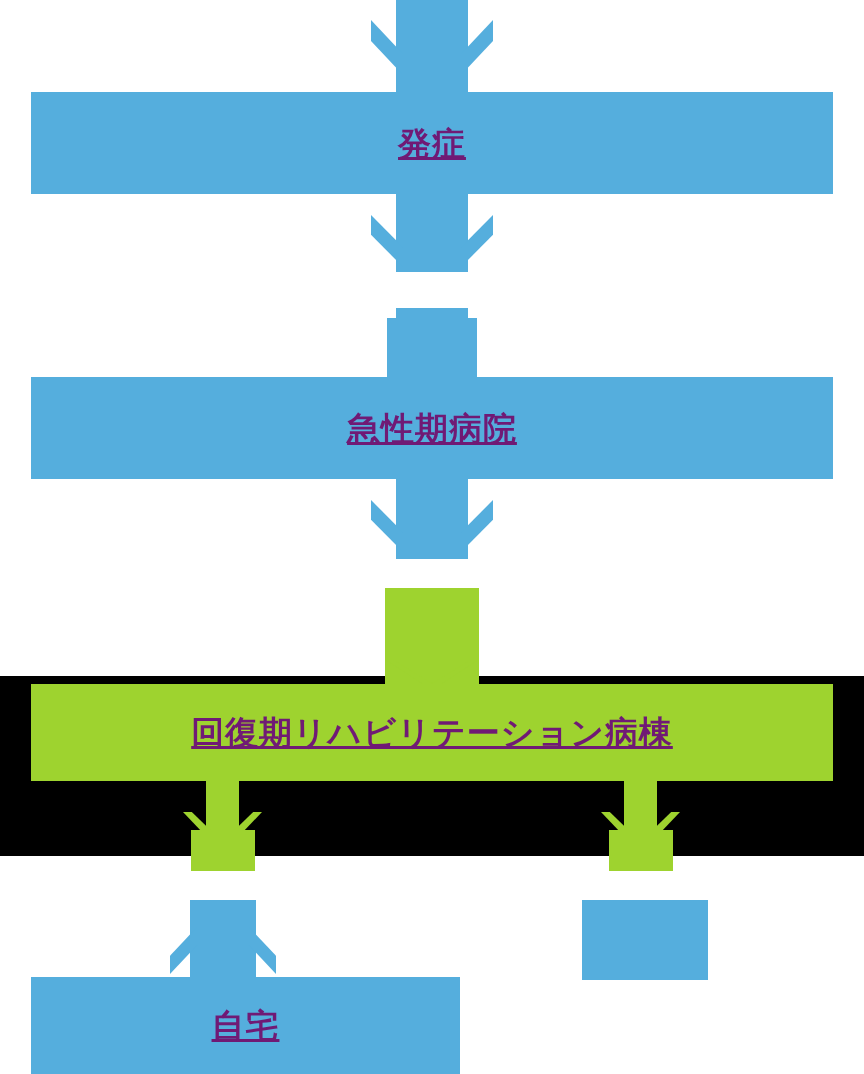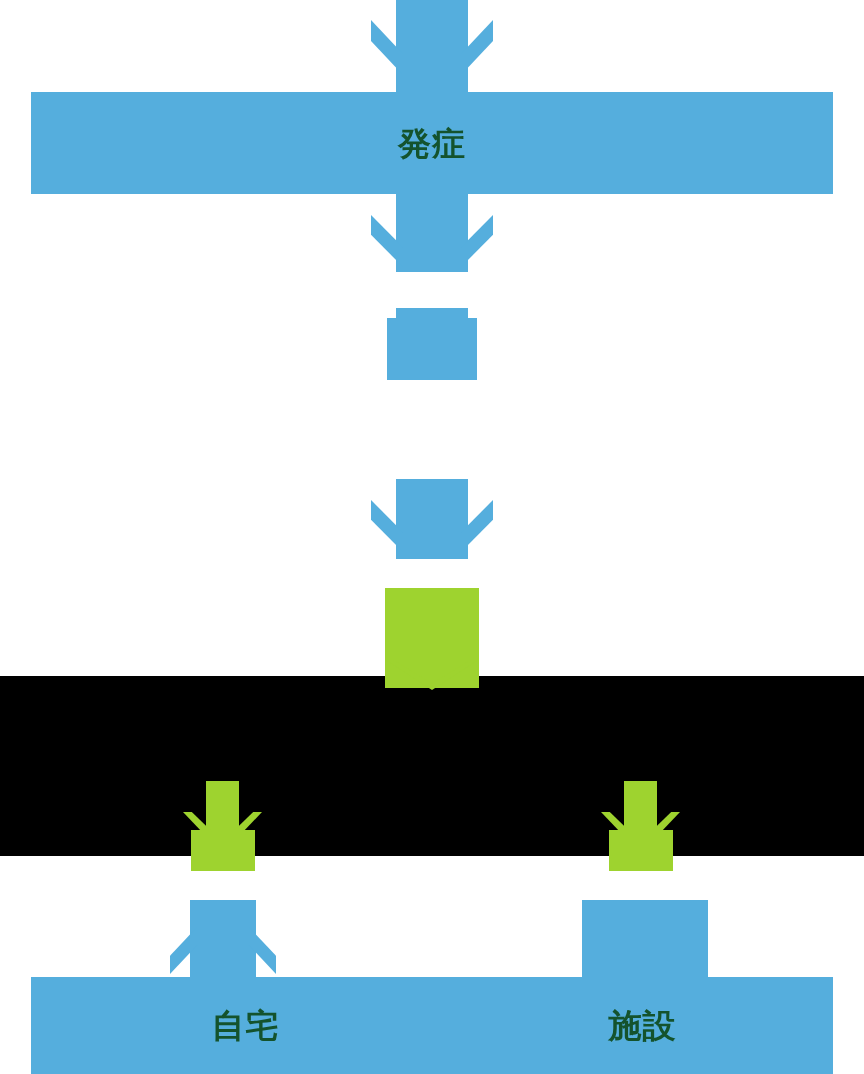--- a/index.html
+++ b/index.html
@@ -16,26 +16,27 @@
     height: 1074px;
     background: #ffffff;
     overflow: hidden;
   }
 
   .node-box {
     position: absolute;
     display: flex;
     align-items: center;
     justify-content: center;
-    color: #14532d;
+    color: #701a75;
     font-weight: bold;
     letter-spacing: 0.06em;
     line-height: 1;
     white-space: nowrap;
     box-sizing: border-box;
+    text-decoration: underline;
   }
   .node-blue { background: #55aedd; }
   .node-green { background: #9ed32f; }
 
   .label-lg { font-size: 33px; }
   .label-md { font-size: 33px; }
 
   
   .stem { position: absolute; }
   .stem-blue { background: #55aedd; }
@@ -85,37 +86,43 @@
               clip-path: polygon(0 0, 100% 62%, 100% 100%, 0 38%);"></div>
   <div class="wing layer-line" style="left:461px; top:215px; width:32px; height:52px;
               background:#55aedd;
               clip-path: polygon(100% 0, 0 62%, 0 100%, 100% 38%);"></div>
 
   <div class="stem stem-blue layer-line" style="left:396px; top:308px; width:72px; height:72px;"></div>
   <div class="wing layer-line" style="left:387px; top:318px; width:90px; height:62px;
               background:#55aedd;
               clip-path: polygon(0 0, 100% 0, 100% 100%, 0 100%);"></div>
 
+  <div class="node-box node-blue layer-box" style="left:31px; top:377px; width:802px; height:102px;">
+    <span class="label-md layer-text">急性期病院</span>
+  </div>
 
   <div class="stem stem-blue layer-line" style="left:396px; top:479px; width:72px; height:80px;"></div>
   <div class="wing layer-line" style="left:371px; top:500px; width:32px; height:52px;
               background:#55aedd;
               clip-path: polygon(0 0, 100% 62%, 100% 100%, 0 38%);"></div>
   <div class="wing layer-line" style="left:461px; top:500px; width:32px; height:52px;
               background:#55aedd;
               clip-path: polygon(100% 0, 0 62%, 0 100%, 100% 38%);"></div>
 
   <div class="stem stem-green layer-line" style="left:385px; top:588px; width:94px; height:100px;"></div>
   <div class="wing layer-line" style="left:386px; top:660px; width:46px; height:30px;
               background:#9ed32f;
               clip-path: polygon(0 0, 16% 0, 100% 78%, 100% 100%);"></div>
   <div class="wing layer-line" style="left:432px; top:660px; width:46px; height:30px;
               background:#9ed32f;
               clip-path: polygon(100% 0, 84% 0, 0 78%, 0 100%);"></div>
 
+  <div class="node-box node-green layer-box" style="left:31px; top:684px; width:802px; height:97px;">
+    <span class="label-lg layer-text">回復期リハビリテーション病棟</span>
+  </div>
 
   <div class="stem stem-green layer-line" style="left:206px; top:781px; width:33px; height:71px;"></div>
   <div class="wing layer-line" style="left:183px; top:812px; width:40px; height:42px;
               background:#9ed32f;
               clip-path: polygon(0 0, 22% 0, 100% 72%, 100% 100%);"></div>
   <div class="wing layer-line" style="left:222px; top:812px; width:40px; height:42px;
               background:#9ed32f;
               clip-path: polygon(100% 0, 78% 0, 0 72%, 0 100%);"></div>
   <div class="stem stem-green layer-line" style="left:191px; top:830px; width:64px; height:41px;"></div>
 
@@ -135,17 +142,14 @@
   <div class="wing layer-line" style="left:248px; top:926px; width:28px; height:48px;
               background:#55aedd;
               clip-path: polygon(100% 100%, 100% 62%, 0 0, 0 38%);"></div>
 
   <div class="stem stem-blue layer-line" style="left:582px; top:900px; width:126px; height:80px;"></div>
 
   <div class="node-box node-blue layer-box" style="left:31px; top:977px; width:429px; height:97px;">
     <span class="label-md layer-text">自宅</span>
   </div>
 
-  <div class="node-box node-blue layer-box" style="left:452px; top:977px; width:381px; height:97px;">
-    <span class="label-md layer-text">施設</span>
-  </div>
 
 </div>
 
 </body></html>

